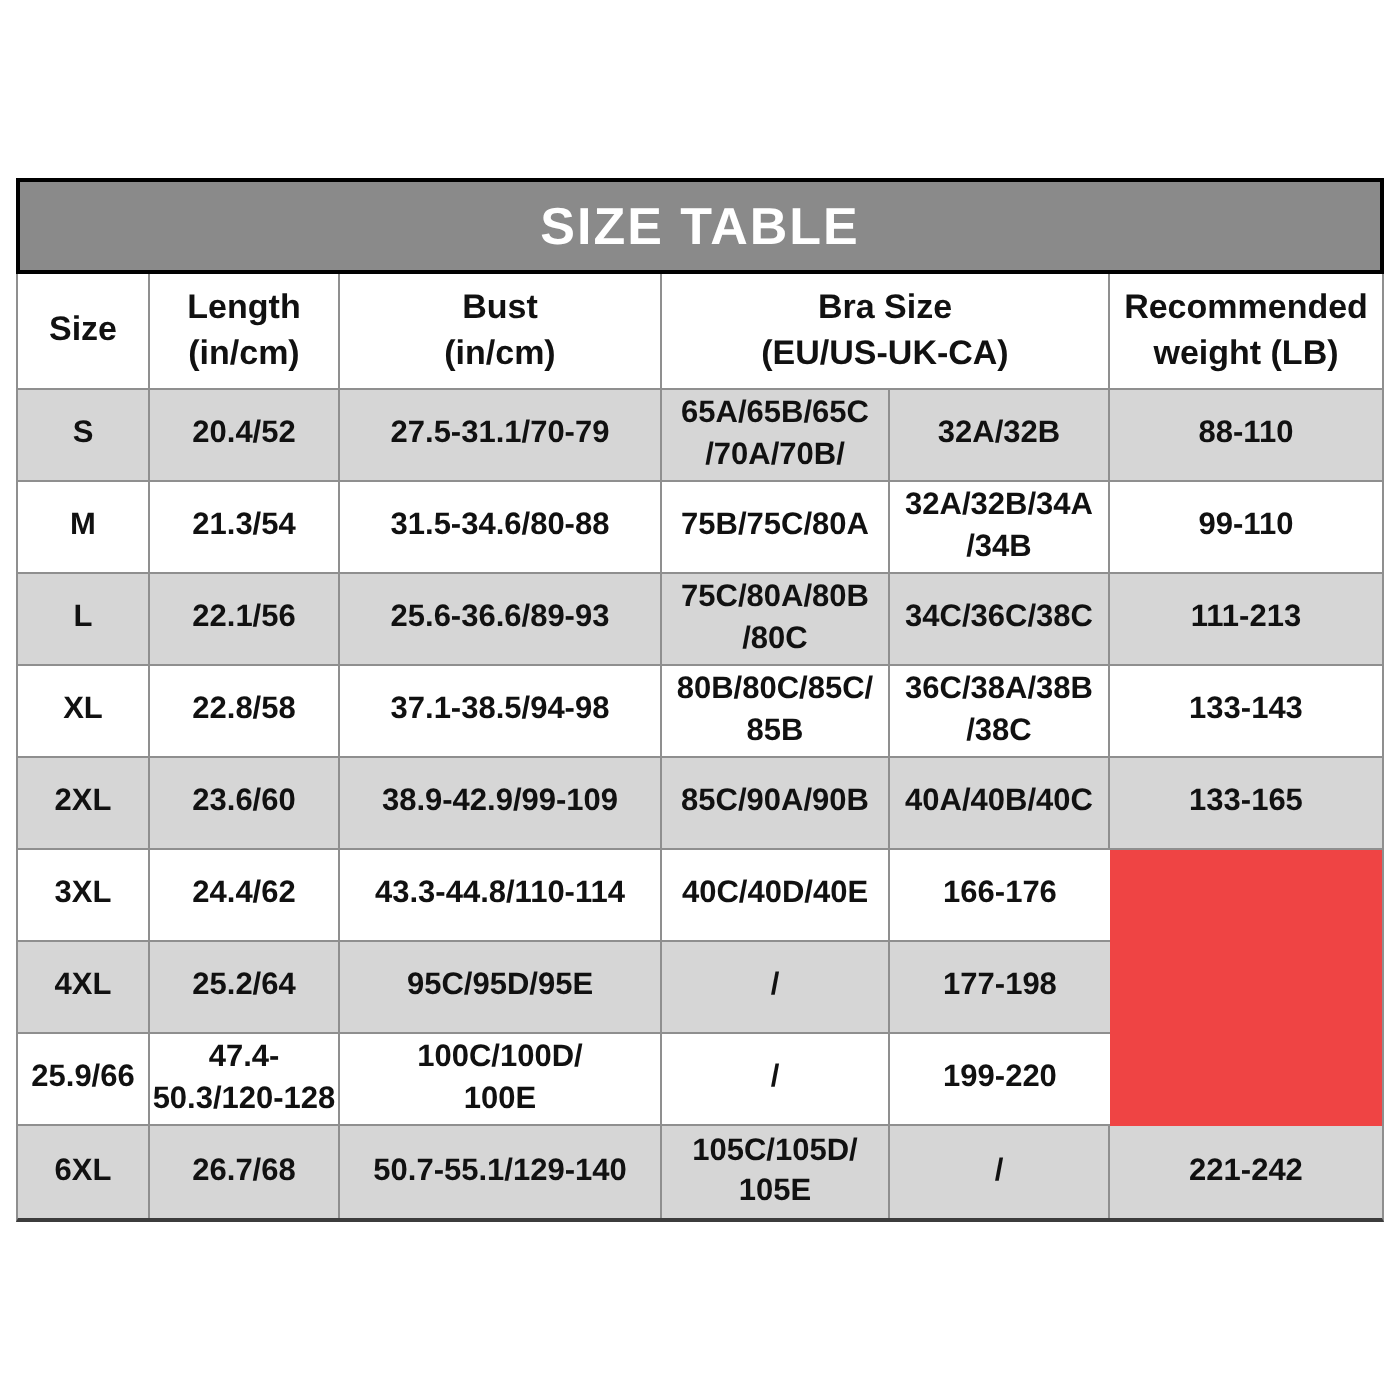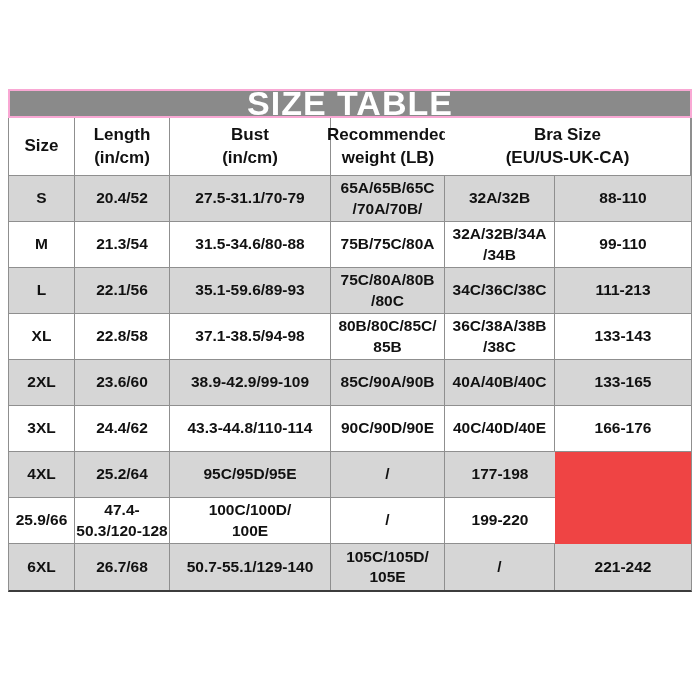--- a/index.html
+++ b/index.html
@@ -5,26 +5,26 @@
   html, body { margin:0; padding:0; }
   body {
     width:700px; height:700px; background:#ffffff; overflow:hidden;
     font-family:"Liberation Sans", sans-serif;
   }
   .page { position:relative; width:700px; height:700px; background:#ffffff; }
 
   .size-table { position:absolute; left:8px; top:89px; width:684px; box-sizing:border-box; }
 
   .title-bar {
-    box-sizing:border-box; height:29px;
+    box-sizing:border-box; height:48px;
     background:var(--title-bg, #8a8a8a);
-    border:2px solid #f9a8d4;
+    border:2px solid #000000;
     display:flex; align-items:center; justify-content:center;
     color:var(--title-text, #ffffff);
-    font-weight:bold; font-size:34px; letter-spacing:1px;
+    font-weight:bold; font-size:26px; letter-spacing:1px;
   }
 
   .grid-wrap {
     box-sizing:border-box; background:#ef4444;
     border-left:1px solid var(--grid-line, #8f8f8f);
     border-right:1px solid var(--grid-line, #8f8f8f);
     border-bottom:2px solid #3c3c3c;
   }
 
   .thead, .row {
@@ -60,24 +60,24 @@
     <div class="title-bar">SIZE TABLE</div>
 
     <div class="grid-wrap">
 
       <div class="thead">
         <div class="hcell">Size</div>
         <div class="hcell">Length
 (in/cm)</div>
         <div class="hcell">Bust
 (in/cm)</div>
+        <div class="hcell c-bra-header">Bra Size
+(EU/US-UK-CA)</div>
         <div class="hcell last">Recommended
 weight (LB)</div>
-        <div class="hcell c-bra-header">Bra Size
-(EU/US-UK-CA)</div>
       </div>
 
       <div id="table-body">
   <div class="row shaded">
     <div class="cell">S</div>
     <div class="cell">20.4/52</div>
     <div class="cell">27.5-31.1/70-79</div>
     <div class="cell">65A/65B/65C
 /70A/70B/</div>
     <div class="cell">32A/32B</div>
@@ -90,21 +90,21 @@
     <div class="cell">31.5-34.6/80-88</div>
     <div class="cell">75B/75C/80A</div>
     <div class="cell">32A/32B/34A
 /34B</div>
     <div class="cell last">99-110</div>
   </div>
 
   <div class="row shaded">
     <div class="cell">L</div>
     <div class="cell">22.1/56</div>
-    <div class="cell">35.1-59.6/89-93</div>
+    <div class="cell">25.6-36.6/89-93</div>
     <div class="cell">75C/80A/80B
 /80C</div>
     <div class="cell">34C/36C/38C</div>
     <div class="cell last">111-213</div>
   </div>
 
   <div class="row">
     <div class="cell">XL</div>
     <div class="cell">22.8/58</div>
     <div class="cell">37.1-38.5/94-98</div>
@@ -121,21 +121,20 @@
     <div class="cell">38.9-42.9/99-109</div>
     <div class="cell">85C/90A/90B</div>
     <div class="cell">40A/40B/40C</div>
     <div class="cell last">133-165</div>
   </div>
 
   <div class="row">
     <div class="cell">3XL</div>
     <div class="cell">24.4/62</div>
     <div class="cell">43.3-44.8/110-114</div>
-    <div class="cell">90C/90D/90E</div>
     <div class="cell">40C/40D/40E</div>
     <div class="cell last">166-176</div>
   </div>
 
   <div class="row shaded">
     <div class="cell">4XL</div>
     <div class="cell">25.2/64</div>
     <div class="cell">95C/95D/95E</div>
     <div class="cell">/</div>
     <div class="cell last">177-198</div>

